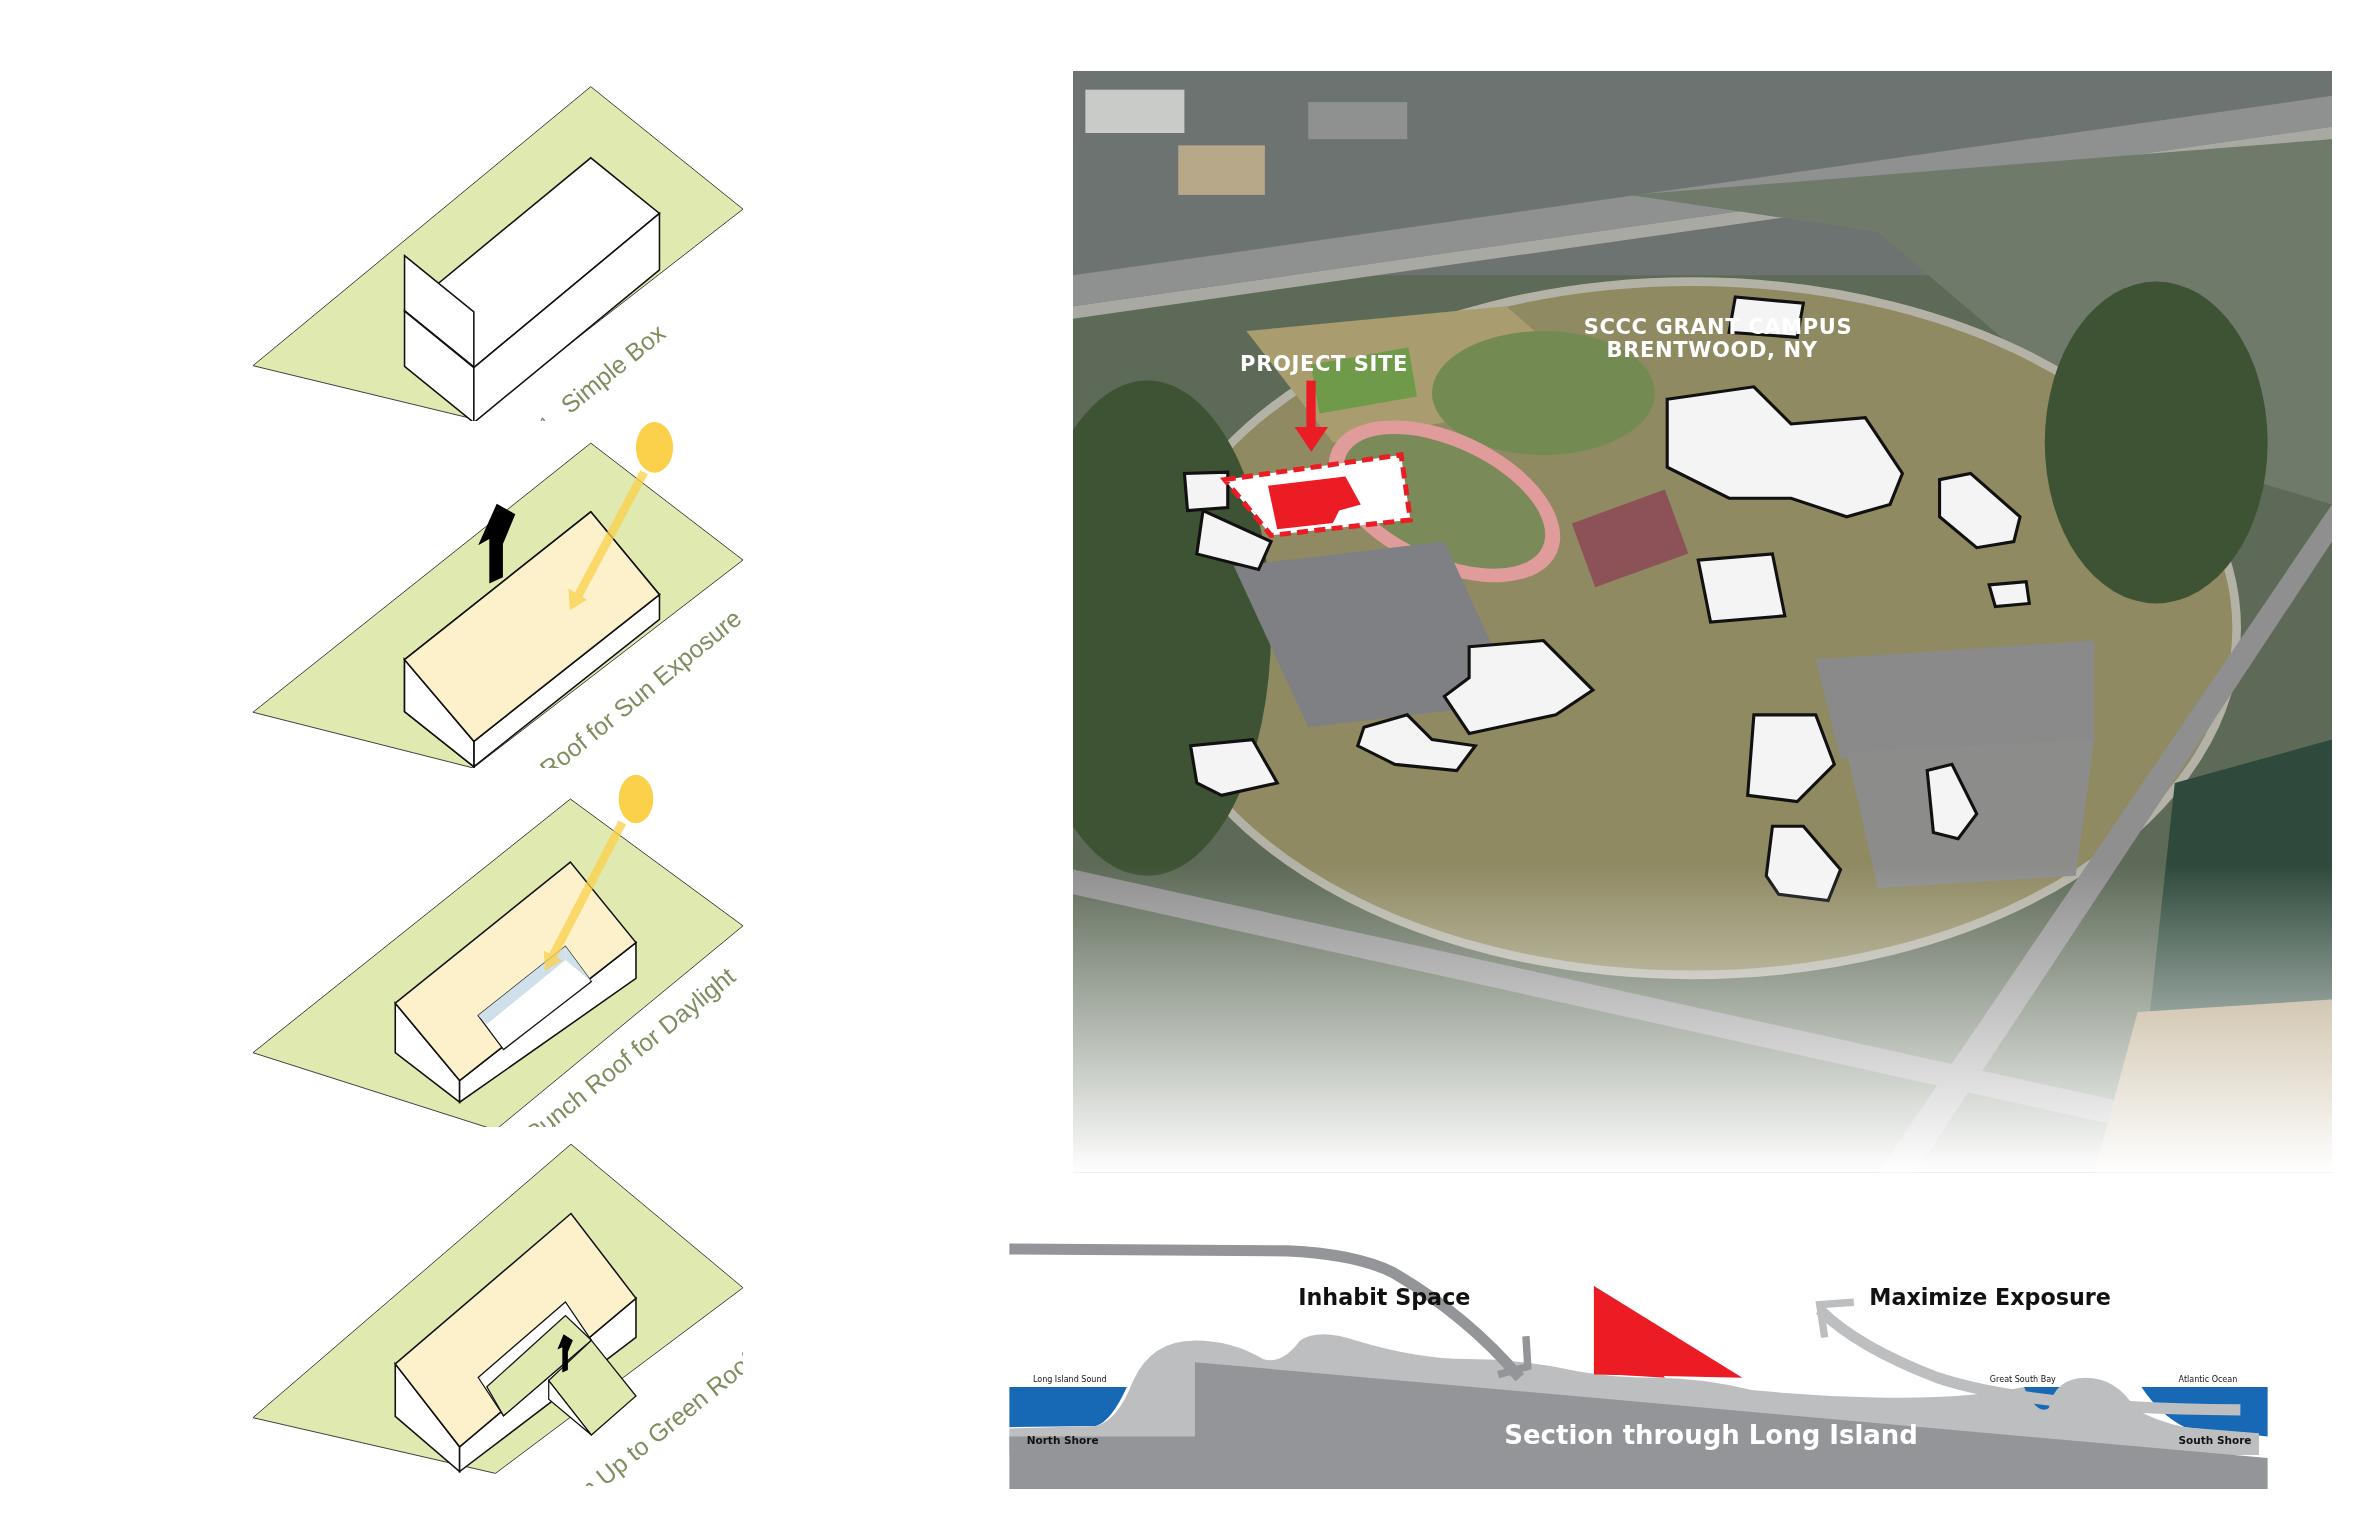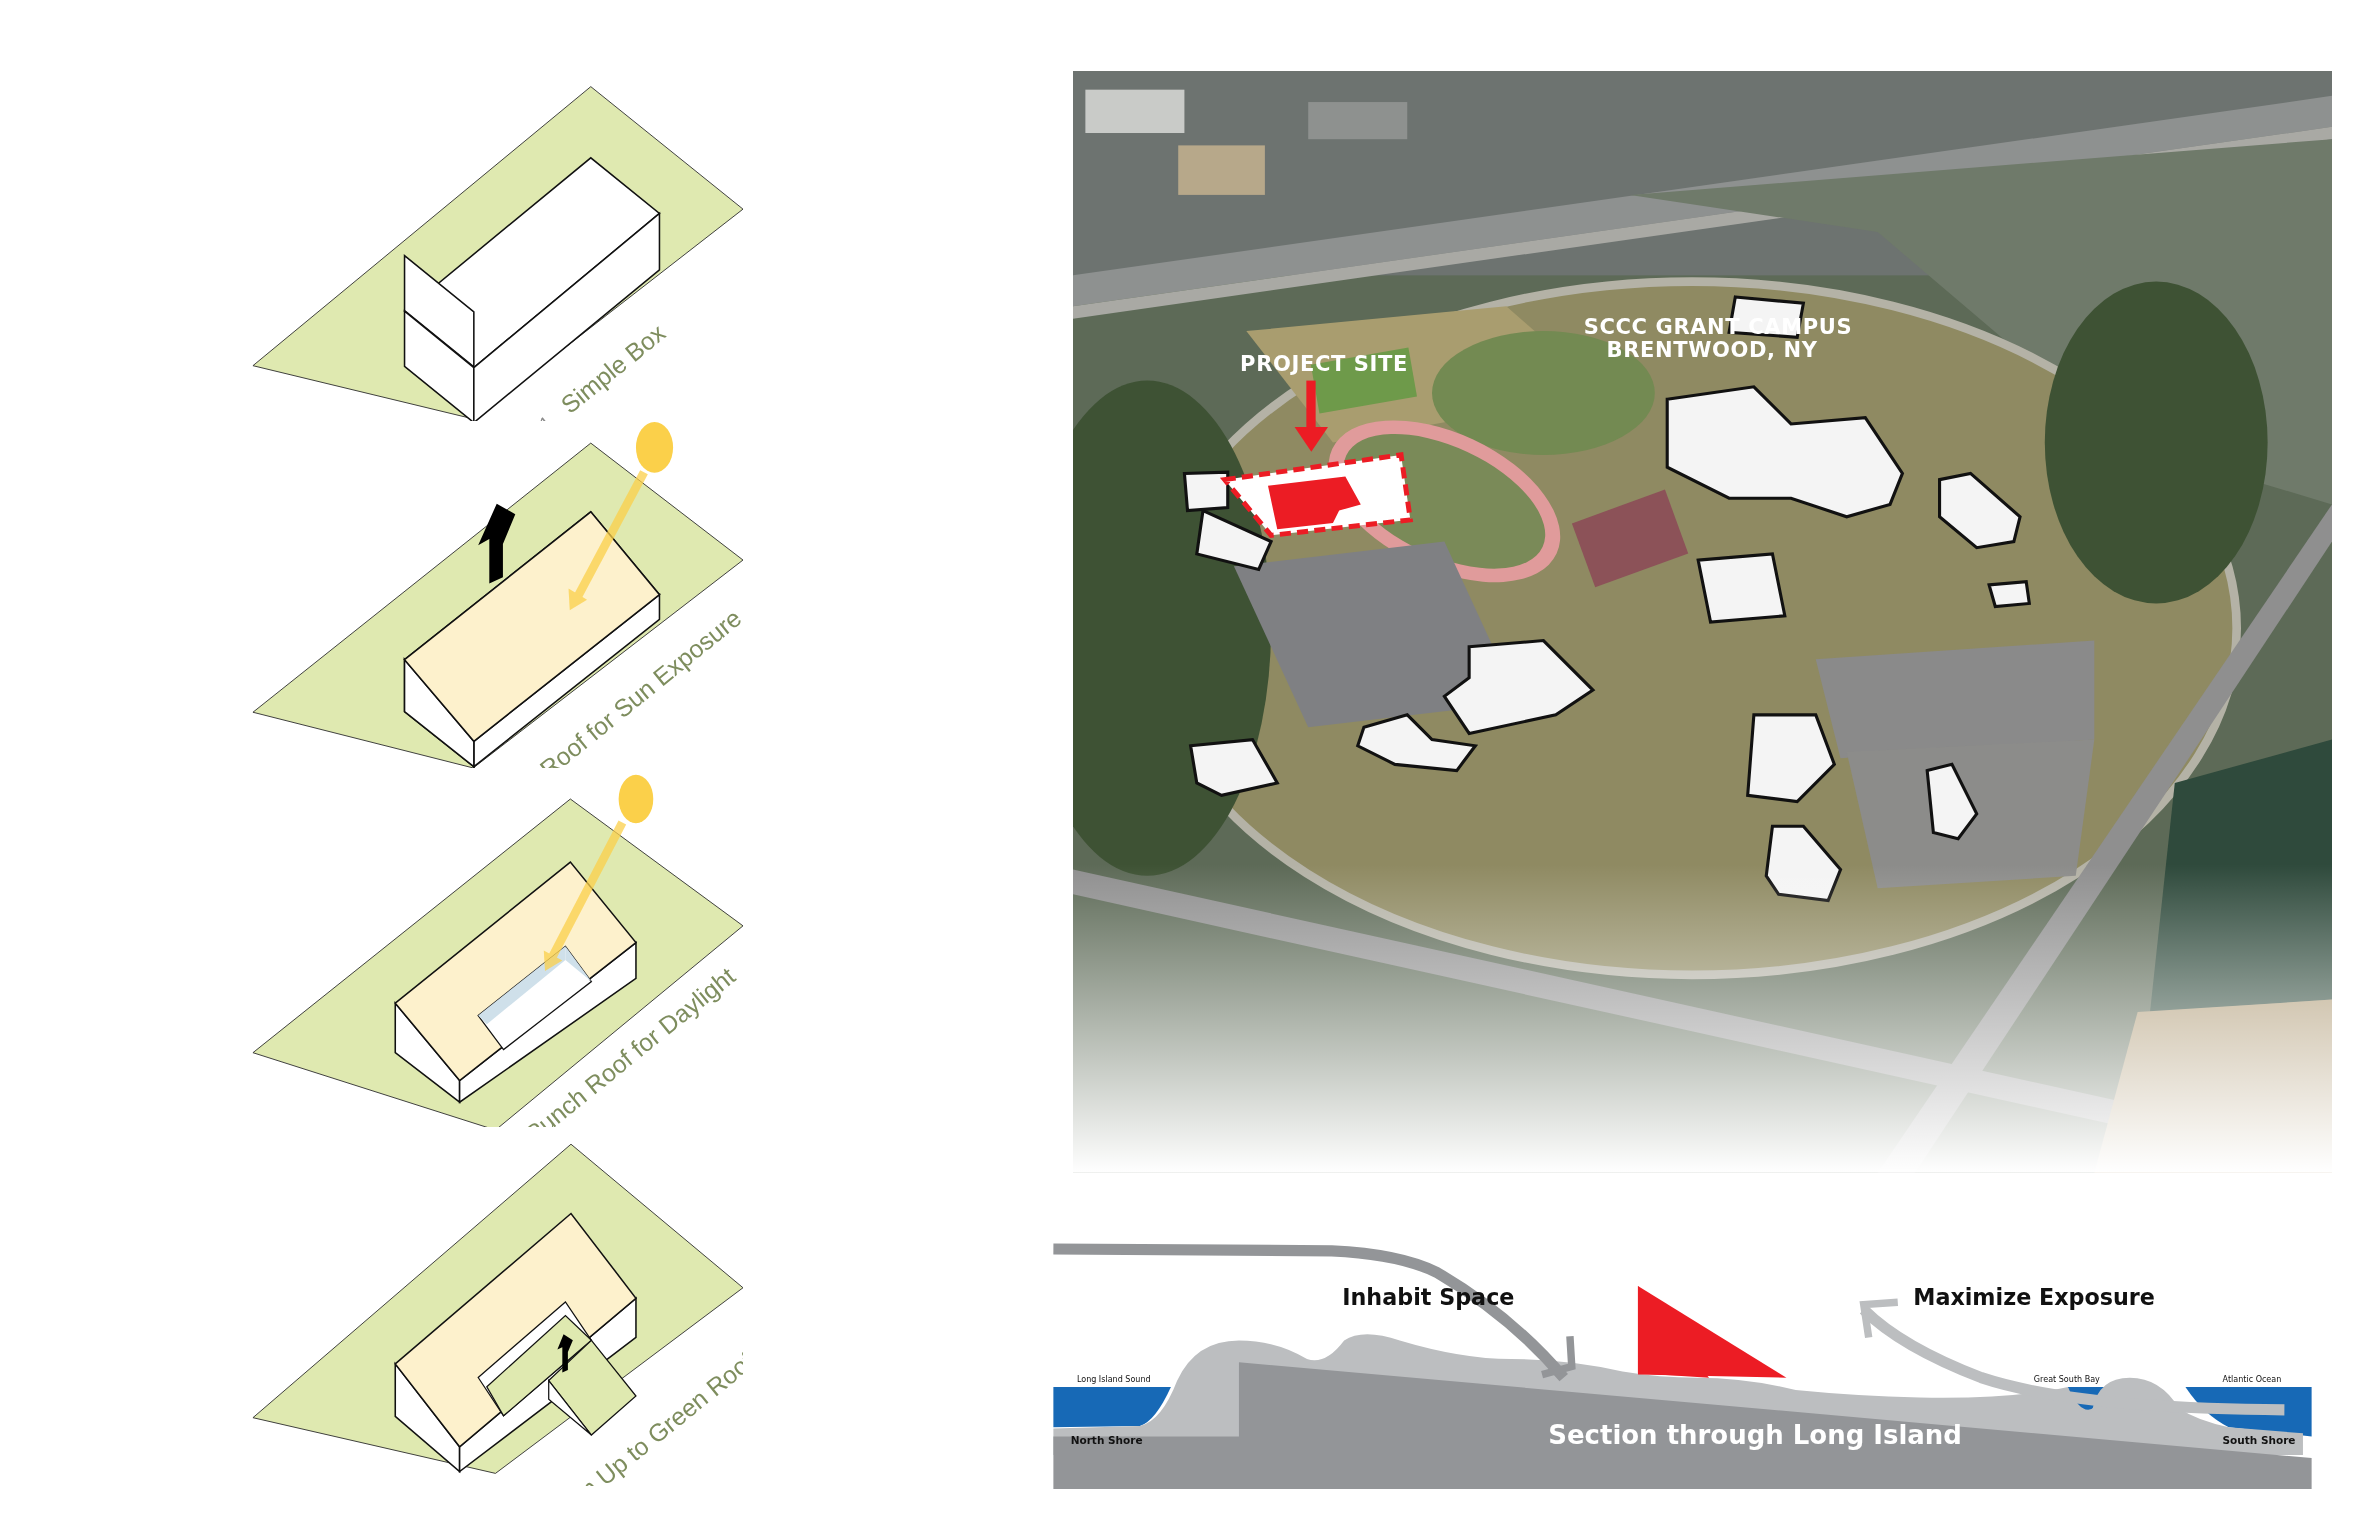--- a/index.html
+++ b/index.html
@@ -4,21 +4,21 @@
 <style>
   html, body { margin:0; padding:0; background:#ffffff; }
   body { width:2377px; height:1539px; position:relative; overflow:hidden; font-family:"Liberation Sans", sans-serif; }
   .abs { position:absolute; }
   .step { position:absolute; left:248px; width:495px; }
   .step svg { display:block; }
   .step-label { font-family:"Liberation Sans", sans-serif; font-size:40px; fill:#7e8d5e; }
   .step-num { font-family:"Liberation Sans", sans-serif; font-size:30px; fill:#8a8a8a; }
   #aerial { left:1073px; top:71px; width:1191px; height:1102px; }
   .map-label { font-family:"DejaVu Sans", sans-serif; font-weight:bold; fill:#ffffff; font-size:34px; letter-spacing:1px; }
-  #section { left:1053px; top:1223px; width:1259px; height:266px; }
+  #section { left:1009px; top:1223px; width:1259px; height:266px; }
   .sec-title { font-family:"DejaVu Sans", sans-serif; font-weight:bold; font-size:36px; fill:#111111; }
   .sec-small { font-family:"DejaVu Sans", sans-serif; font-size:13px; fill:#111111; }
   .sec-shore { font-family:"DejaVu Sans", sans-serif; font-weight:bold; font-size:17px; fill:#111111; }
   .sec-big { font-family:"DejaVu Sans", sans-serif; font-weight:bold; font-size:42px; fill:#ffffff; }
 </style>
 </head>
 <body>
 
 <div class="step" style="top:74px; height:347px;">
   <svg width="495" height="347" viewBox="0 0 800 560">

